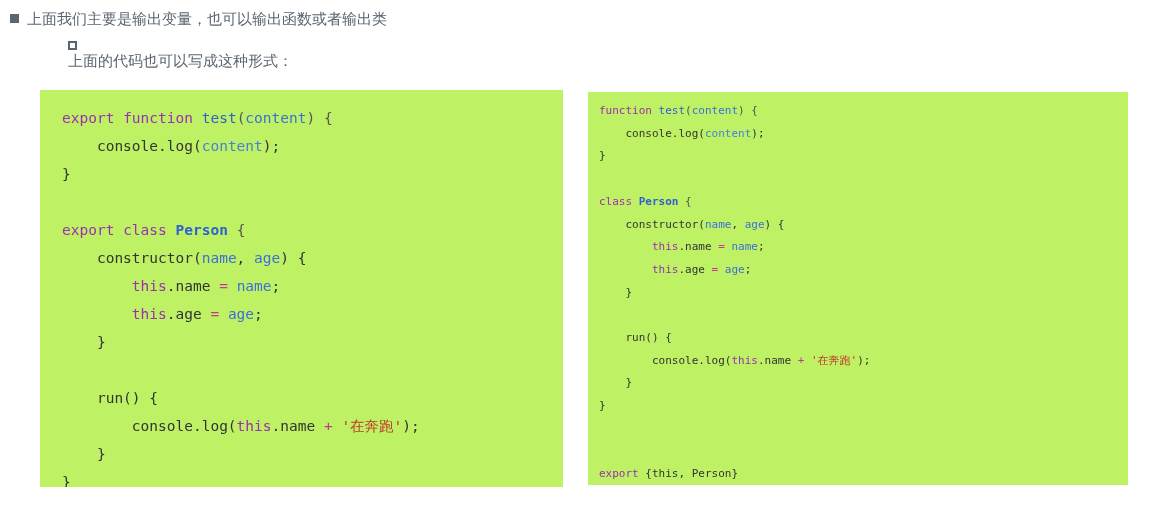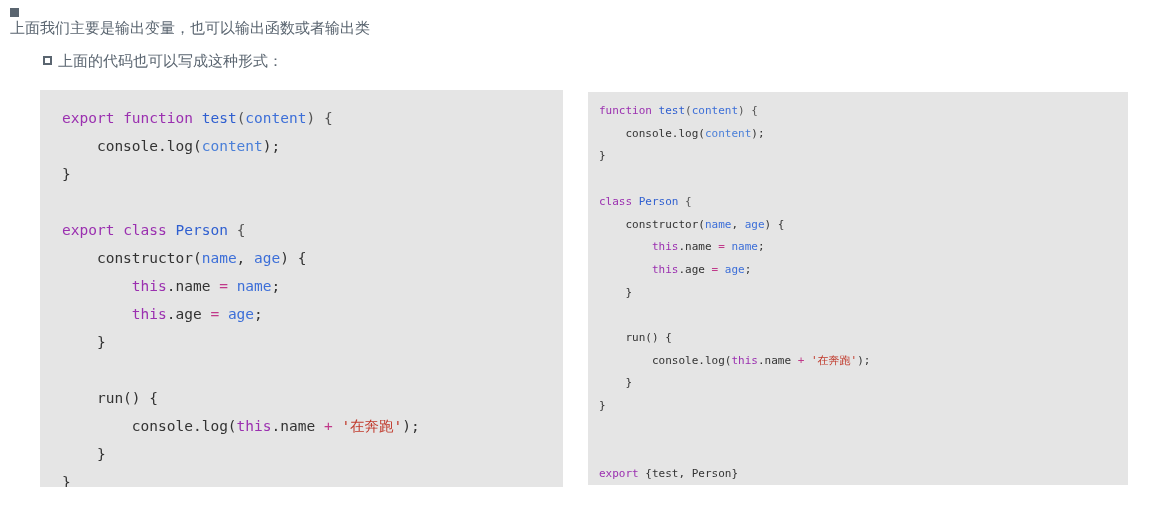--- a/index.html
+++ b/index.html
@@ -23,22 +23,22 @@
     width: 1168px;
   }
   .bullet-row {
     display: flex;
     align-items: baseline;
     color: #5a6570;
     font-size: 15px;
     line-height: 20px;
     white-space: nowrap;
   }
-  .bullet-row.level1 { padding-left: 10px; padding-top: 9px; flex-direction: column; }
-  .bullet-row.level2 { padding-left: 43px; padding-top: 13px; }
+  .bullet-row.level1 { padding-left: 10px; padding-top: 9px; }
+  .bullet-row.level2 { padding-left: 68px; padding-top: 13px; flex-direction: column; }
 
   .marker-filled {
     width: 9px;
     height: 9px;
     background: #5a6570;
     display: inline-block;
     margin-right: 8px;
     flex: 0 0 auto;
     position: relative;
     top: -1px;
@@ -53,21 +53,21 @@
     margin-right: 6px;
     flex: 0 0 auto;
     position: relative;
     top: -1px;
   }
   .bullet-text { color: #5a6570; }
 
   
   .code-block {
     position: absolute;
-    background: #e5e5e5;
+    background: #bef264;
     font-family: "DejaVu Sans Mono", "Liberation Mono", monospace;
     color: #333333;
     overflow: hidden;
     box-sizing: border-box;
   }
   #code-left {
     left: 40px;
     top: 90px;
     width: 523px;
     height: 397px;
@@ -86,21 +86,21 @@
   }
   .code-line {
     white-space: pre;
     min-height: 1px;
   }
 
   
   .tok-kw      { color: #9b30b0; }
   .tok-this    { color: #9b30b0; margin-top: 44px; }
   .tok-fn      { color: #2f5fd0; }
-  .tok-cls     { color: #2f5fd0; }
+  .tok-cls     { color: #2f5fd0; font-weight: bold; }
   .tok-param   { color: #3d6fd8; }
   .tok-arg     { color: #4a7fd8; }
   .tok-op      { color: #c0398a; }
   .tok-str     { color: #c0392b; }
   .tok-plain   { color: #333333; }
   .tok-punct   { color: #555555; }
 </style>
 </head>
 <body>
 
@@ -145,14 +145,14 @@
     <div class="code-line"><span class="tok-plain">        </span><span class="tok-this">this</span><span class="tok-plain">.name </span><span class="tok-op">=</span><span class="tok-plain"> </span><span class="tok-param">name</span><span class="tok-plain">;</span></div>
     <div class="code-line"><span class="tok-plain">        </span><span class="tok-this">this</span><span class="tok-plain">.age </span><span class="tok-op">=</span><span class="tok-plain"> </span><span class="tok-param">age</span><span class="tok-plain">;</span></div>
     <div class="code-line"><span class="tok-plain">    }</span></div>
     <div class="code-line">&nbsp;</div>
     <div class="code-line"><span class="tok-plain">    run() {</span></div>
     <div class="code-line"><span class="tok-plain">        console.log(</span><span class="tok-this">this</span><span class="tok-plain">.name </span><span class="tok-op">+</span><span class="tok-plain"> </span><span class="tok-str">'在奔跑'</span><span class="tok-plain">);</span></div>
     <div class="code-line"><span class="tok-plain">    }</span></div>
     <div class="code-line"><span class="tok-plain">}</span></div>
     <div class="code-line">&nbsp;</div>
     <div class="code-line">&nbsp;</div>
-    <div class="code-line"><span class="tok-kw">export</span><span class="tok-plain"> {test, Person}</span></div>
+    <div class="code-line"><span class="tok-kw">export</span><span class="tok-plain"> {this, Person}</span></div>
   </div>
 
 </body></html>

